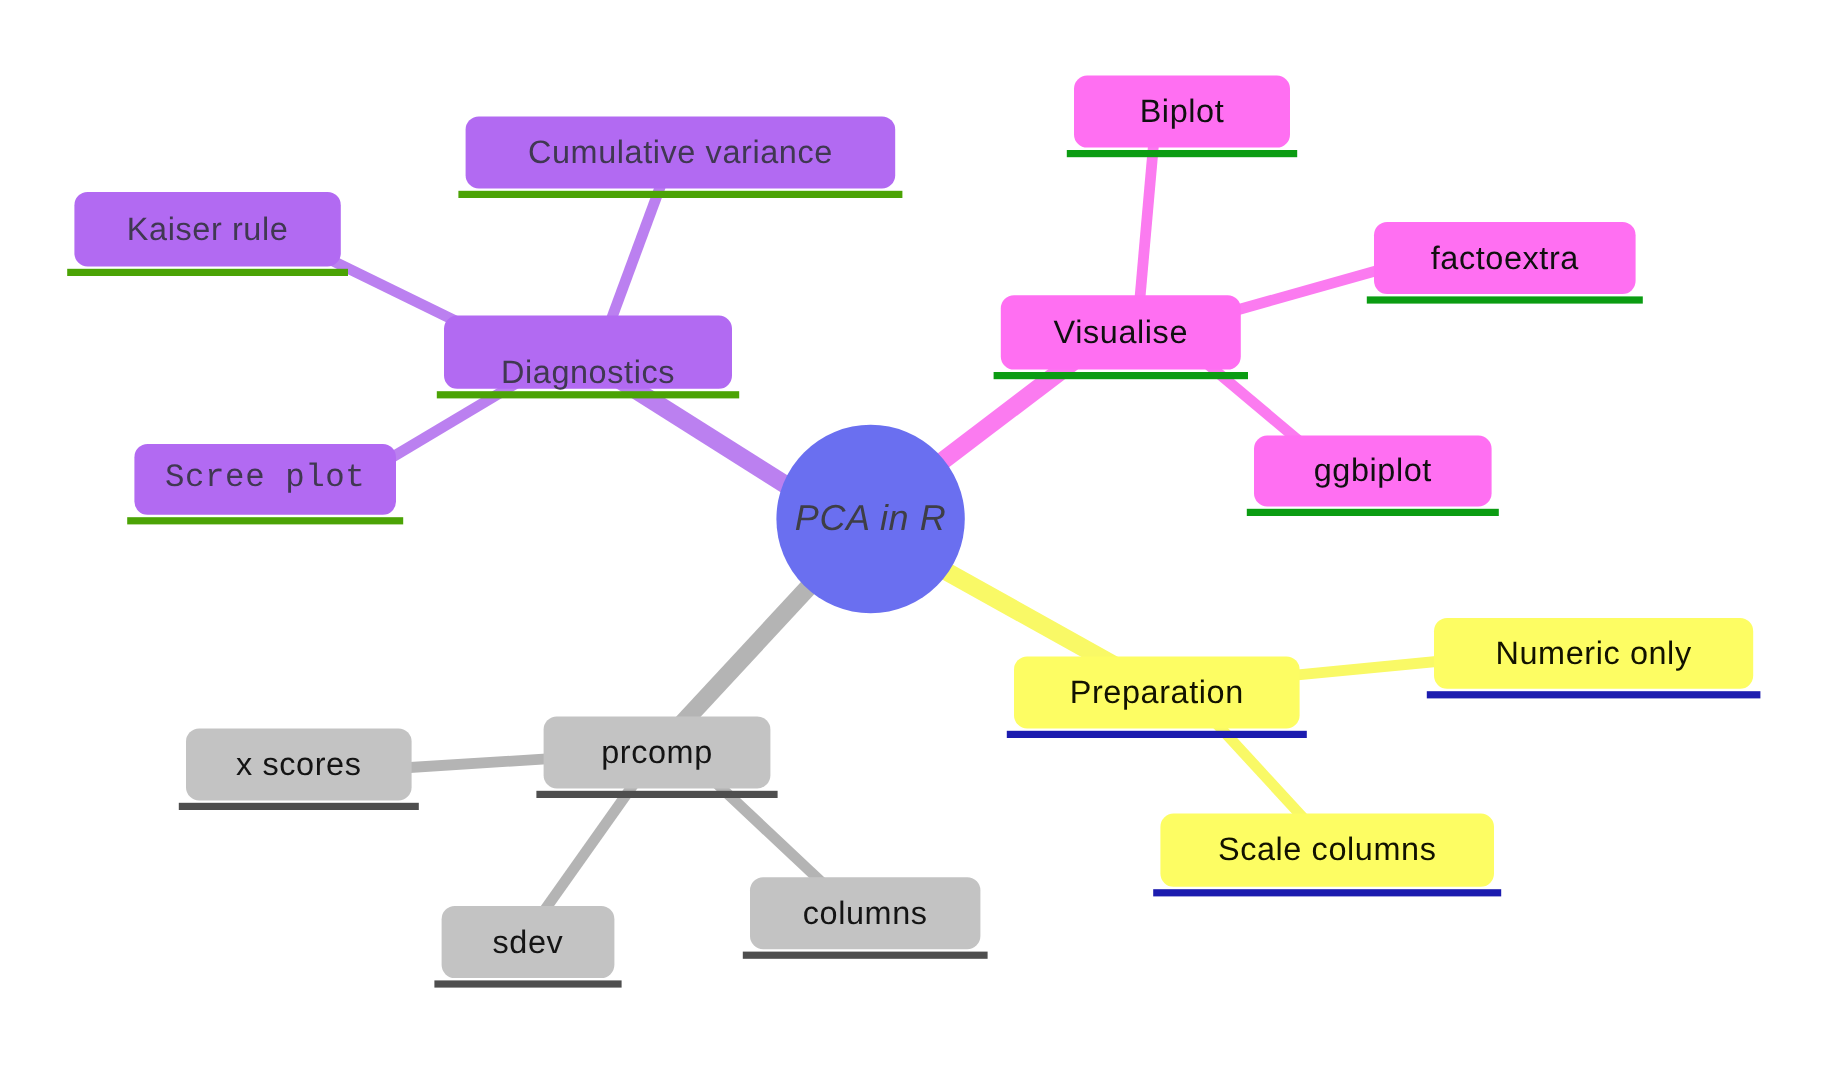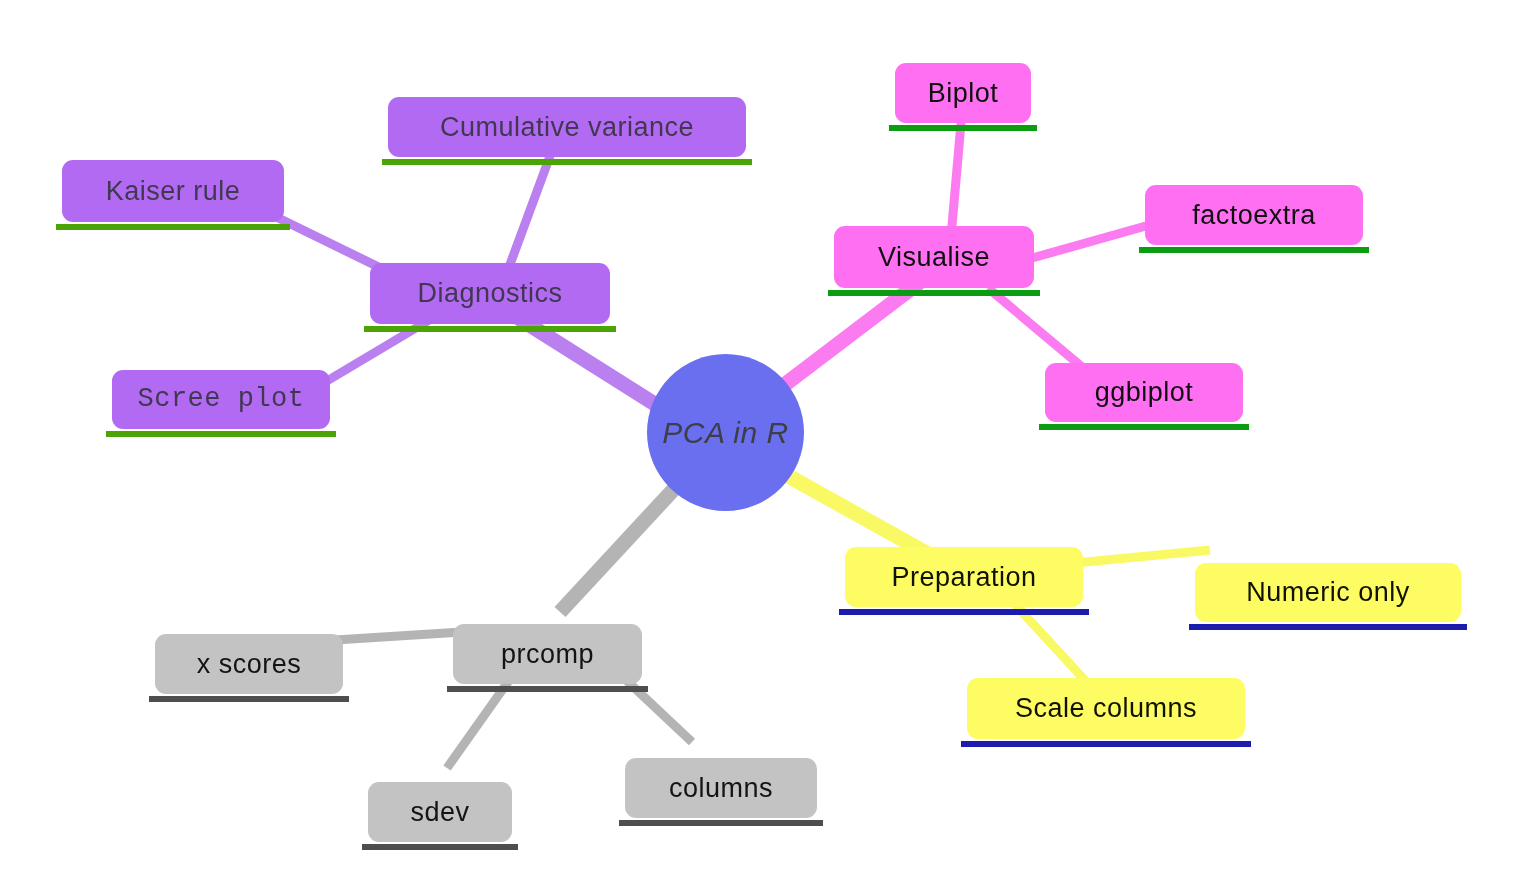--- a/index.html
+++ b/index.html
@@ -26,41 +26,41 @@
     position:absolute; left:-6px; right:-6px; bottom:-8px; height:6px;
   }
 
   
   .purple { background:#b26af2; color:#403852; }
   .purple .underline { background:#4ba305; }
   .pink { background:#ff6ff2; color:#101010; }
   .pink .underline { background:#0b9c12; }
   .yellow { background:#fdfd63; color:#121200; }
   .yellow .underline { background:#1c1caf; }
-  .gray { background:#c3c3c3; color:#141414;margin-top:27px; }
+  .gray { background:#c3c3c3; color:#141414; }
   .gray .underline { background:#4e4e4e; }
 
   .center-node {
     position:absolute; left:647px; top:354px; width:157px; height:157px;
     background:#6a6ff0; border-radius:50%;
     display:flex; align-items:center; justify-content:center;
     color:#3e3e46; font-size:30px; letter-spacing:0.5px;font-style:italic;
   }
 
   
   .n-kaiser      { left:62px;   top:160px; width:222px; height:62px; }
   .n-cumvar      { left:388px;  top:97px;  width:358px; height:60px; }
-  .n-diagnostics { left:370px;  top:263px; width:240px; height:61px; }
+  .n-diagnostics { left:370px;  top:263px; width:240px; height:61px;align-items:flex-end; }
   .n-scree       { left:112px;  top:370px; width:218px; height:59px;font-family:Liberation Mono, monospace; }
-  .n-biplot      { left:895px;  top:63px;  width:136px; height:60px; }
-  .n-visualise   { left:834px;  top:226px; width:200px; height:62px;justify-content:center; }
+  .n-biplot      { left:895px;  top:63px;  width:180px; height:60px; }
+  .n-visualise   { left:834px;  top:246px; width:200px; height:62px;justify-content:center; }
   .n-factoextra  { left:1145px; top:185px; width:218px; height:60px; }
   .n-ggbiplot    { left:1010px; top:363px; width:198px; height:59px;margin-left:35px; }
   .n-preparation { left:845px;  top:535px; width:238px; height:60px;margin-top:12px; }
-  .n-numeric     { left:1195px; top:515px; width:266px; height:59px;margin-top:48px; }
+  .n-numeric     { left:1195px; top:515px; width:266px; height:59px; }
   .n-scale       { left:967px;  top:678px; width:278px; height:61px; }
   .n-prcomp      { left:453px;  top:597px; width:189px; height:60px; }
   .n-xscores     { left:155px;  top:607px; width:188px; height:60px; }
   .n-sdev        { left:368px;  top:755px; width:144px; height:60px; }
   .n-rotation    { left:625px;  top:731px; width:192px; height:60px; }
 </style>
 </head>
 <body>
 
 <div class="canvas">

